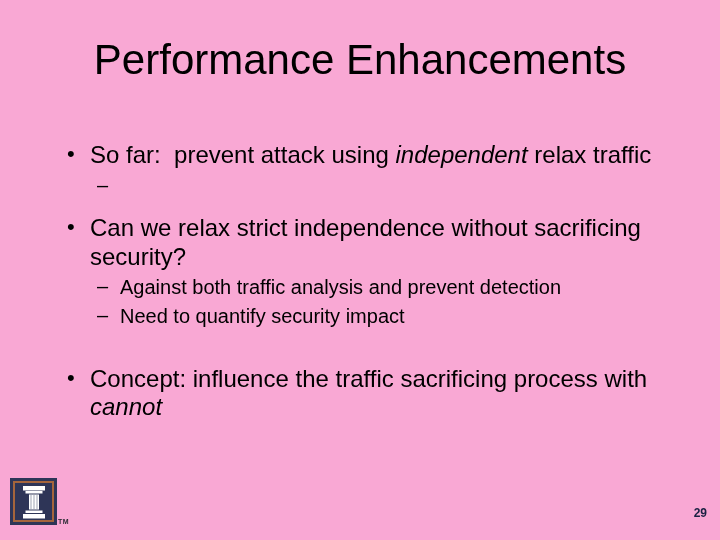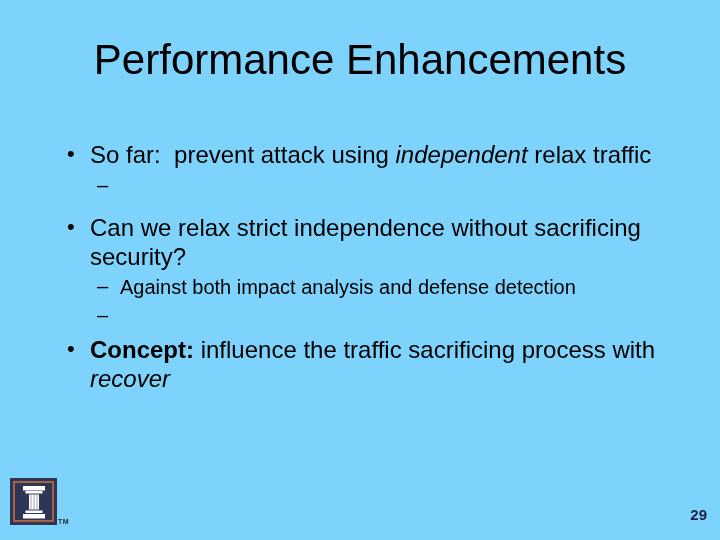--- a/index.html
+++ b/index.html
@@ -6,21 +6,21 @@
   body {
     width: 720px; height: 540px;
     background: #ffffff;
     font-family: "Liberation Sans", sans-serif;
     color: #000000;
     overflow: hidden;
   }
   .slide {
     position: relative;
     width: 720px; height: 540px;
-    background: #7dd3fc;
+    background: #f9a8d4;
   }
   .title {
     position: absolute;
     top: 36px; left: 0; right: 0;
     margin: 0;
     text-align: center;
     font-size: 42px;
     font-weight: 400;
     letter-spacing: 0px;
     color: #000000;
@@ -50,21 +50,21 @@
     font-size: 20px;
     line-height: 1.18;
     margin-top: 5px;
   }
   .sub > .marker {
     position: absolute;
     left: 37px; top: -1px;
   }
   .text { white-space: pre-wrap; }
   .run.italic { font-style: italic; }
-  .run.bold { font-weight: 700; }
+  .run.bold { font-weight: 400; }
   .run.normal { font-style: normal; font-weight: 400; }
 
   
   .logo {
     position: absolute;
     left: 10px; top: 478px;
     width: 47px; height: 47px;
   }
   .logo-square {
     position: absolute;
@@ -85,44 +85,44 @@
     position: absolute;
     left: 58px; top: 518px;
     font-size: 7px;
     font-weight: 700;
     color: #2b2b33;
     letter-spacing: 0.5px;
   }
   .page-number {
     position: absolute;
     right: 13px; top: 506px;
-    font-size: 15px;
+    font-size: 12px;
     font-weight: 700;
     color: #1a2142;
   }
 </style>
 </head>
 <body>
 
 <div class="slide">
 
   <h1 class="title">Performance Enhancements</h1>
 
   <div class="content" id="bullets">
       <div class="group">
         <div class="bullet"><span class="marker">•</span><span class="text"><span class="run normal">So far:  prevent attack using </span><span class="run italic">independent</span><span class="run normal"> relax traffic</span></span></div>
         <div class="sub"><span class="marker">–</span></div>
       </div>
       <div class="group">
         <div class="bullet"><span class="marker">•</span><span class="text"><span class="run normal">Can we relax strict independence without sacrificing security?</span></span></div>
-        <div class="sub"><span class="marker">–</span><span class="text"><span class="run normal">Against both impact analysis and defense detection</span></span></div>
-        <div class="sub"><span class="marker">–</span></div>
+        <div class="sub"><span class="marker">–</span><span class="text"><span class="run normal">Against both traffic analysis and prevent detection</span></span></div>
+        <div class="sub"><span class="marker">–</span><span class="text"><span class="run normal">Need to quantify security impact</span></span></div>
       </div>
       <div class="group">
-        <div class="bullet"><span class="marker">•</span><span class="text"><span class="run bold">Concept:</span><span class="run normal"> influence the traffic sacrificing process with </span><span class="run italic">recover</span></span></div>
+        <div class="bullet"><span class="marker">•</span><span class="text"><span class="run bold">Concept:</span><span class="run normal"> influence the traffic sacrificing process with </span><span class="run italic">cannot</span></span></div>
       </div>
     </div>
 
   <div class="logo">
     <div class="logo-square"></div>
     <div class="logo-frame"></div>
     <svg class="logo-column" width="26" height="34" viewBox="0 0 26 34">
       <g fill="#ffffff">
         <rect x="2" y="1" width="22" height="4.5"></rect>
         <rect x="4.5" y="6" width="17" height="2.5"></rect>

